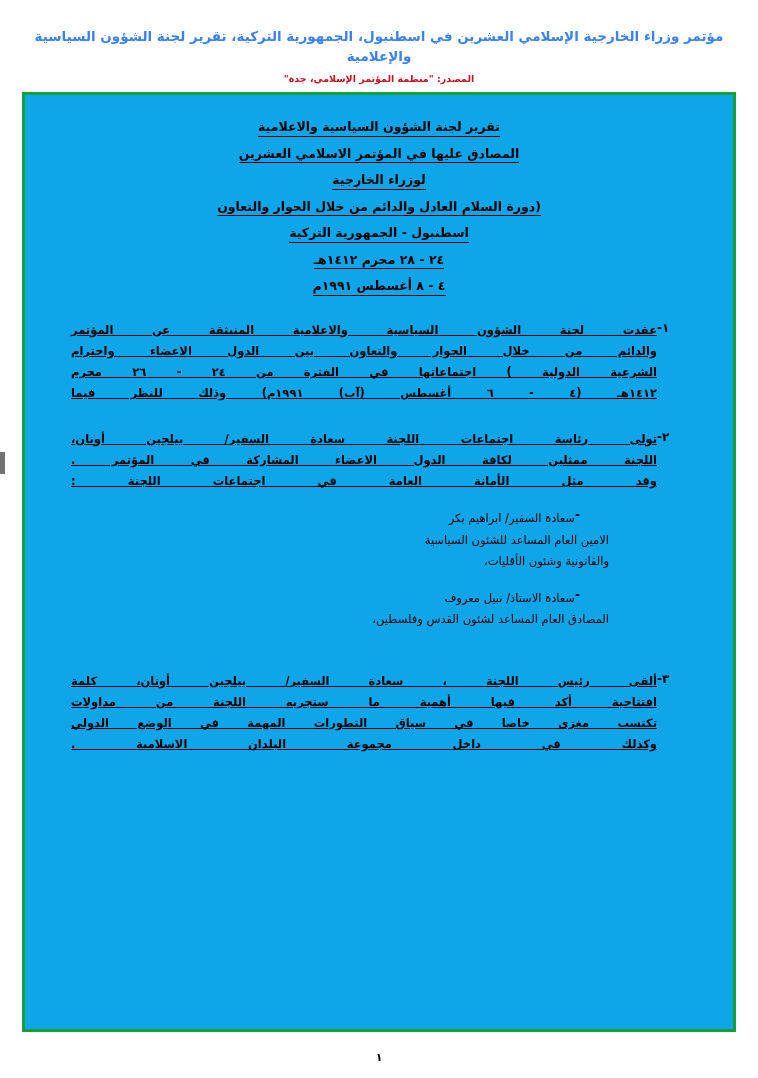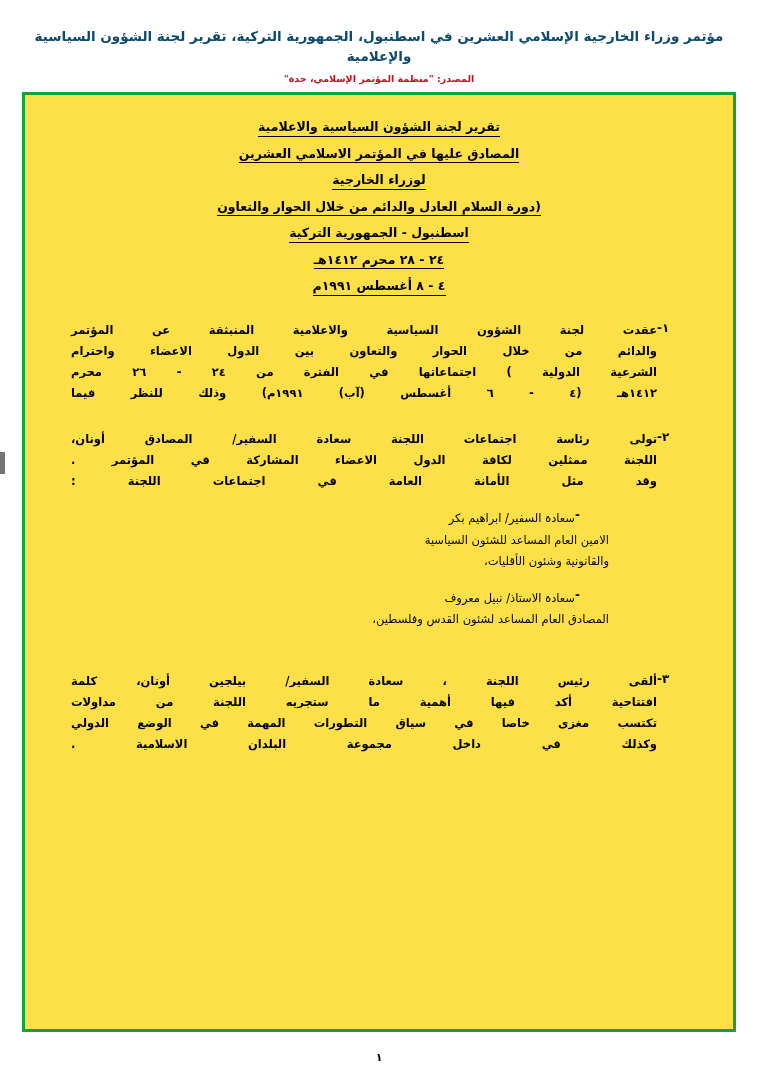--- a/index.html
+++ b/index.html
@@ -22,41 +22,41 @@
     box-sizing: border-box;
   }
   .header-block {
     text-align: center;
     padding-top: 26px;
     direction: rtl;
   }
   .header-title {
     font-size: 13.5px;
     font-weight: bold;
-    color: #0c4a6e;
+    color: #3b82f6;
     line-height: 1.5;
     letter-spacing: 0px;
     padding: 0 26px;
   }
   .header-source {
     font-size: 9.5px;
     font-weight: bold;
     color: #c1121f;
     margin-top: 6px;
     letter-spacing: 0px;
   }
   .doc-frame {
     position: absolute;
     top: 92px;
     left: 22px;
     width: 714px;
     height: 940px;
     border: 3px solid #14a33a;
     box-sizing: border-box;
-    background: #fde047;
+    background: #0ea5e9;
   }
   .doc-inner {
     direction: rtl;
     padding: 26px 46px 10px 46px;
     box-sizing: border-box;
     height: 100%;
   }
   .title-lines {
     text-align: center;
     margin-bottom: 16px;
@@ -93,20 +93,21 @@
     flex: 1 1 auto;
   }
   .ptext {
     font-size: 11.5px;
     font-weight: bold;
     letter-spacing: 1.6px;
     line-height: 1.85;
     text-align: justify;
     text-align-last: justify;
     margin: 0;
+    text-decoration: underline;
   }
   .ptext.last {
     text-align-last: justify;
   }
   .sub-block {
     margin-top: 16px;
     margin-bottom: 6px;
     padding-right: 48px;
   }
   .sub-item {
@@ -190,21 +191,21 @@
             <p class="ptext">عقدت لجنة الشؤون السياسية والاعلامية المنبثقة عن المؤتمر</p>
             <p class="ptext">والدائم من خلال الحوار والتعاون بين الدول الاعضاء واحترام</p>
             <p class="ptext">الشرعية الدولية ) اجتماعاتها في الفترة من ٢٤ - ٢٦ محرم</p>
             <p class="ptext">١٤١٢هـ (٤ - ٦ أغسطس (آب) ١٩٩١م) وذلك للنظر فيما</p>
           </div>
         </div>
 
         <div class="para">
           <div class="para-num">٢-</div>
           <div class="para-body">
-            <p class="ptext">تولى رئاسة اجتماعات اللجنة سعادة السفير/ المصادق أونان،</p>
+            <p class="ptext">تولى رئاسة اجتماعات اللجنة سعادة السفير/ بيلجين أونان،</p>
             <p class="ptext">اللجنة ممثلين لكافة الدول الاعضاء المشاركة في المؤتمر .</p>
             <p class="ptext last">وقد مثل الأمانة العامة في اجتماعات اللجنة :</p>
 
             <div class="sub-block">
               <div class="sub-item">
                 <div class="sub-first">
                   <div class="sub-dash">-</div>
                   <div class="sub-line">سعادة السفير/ ابراهيم بكر</div>
                 </div>
                 <div class="sub-rest">

